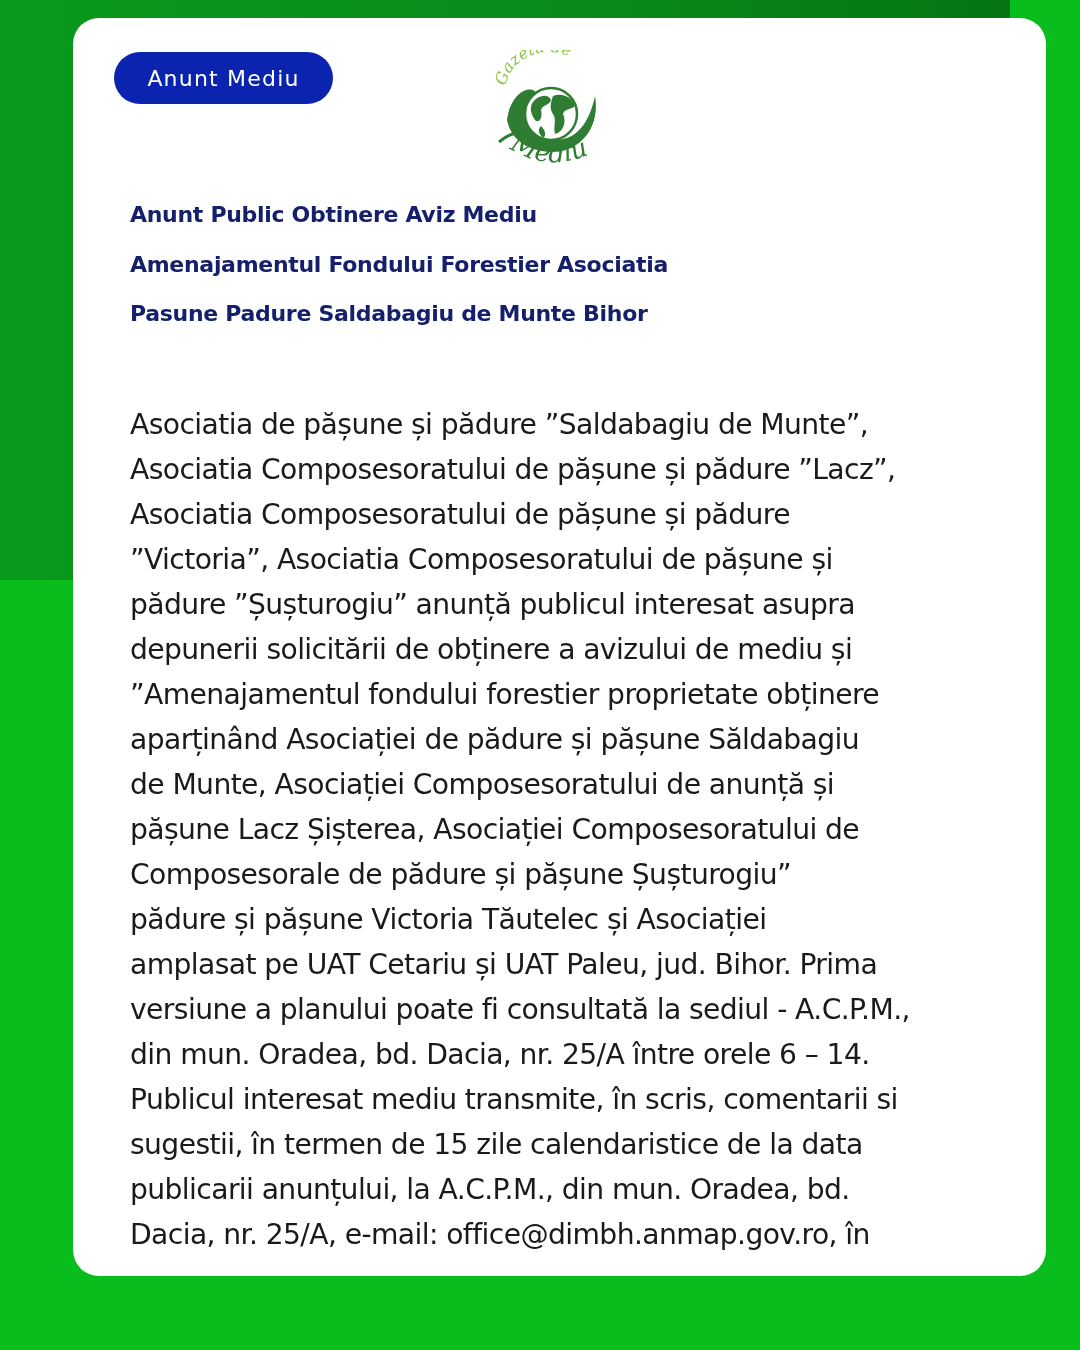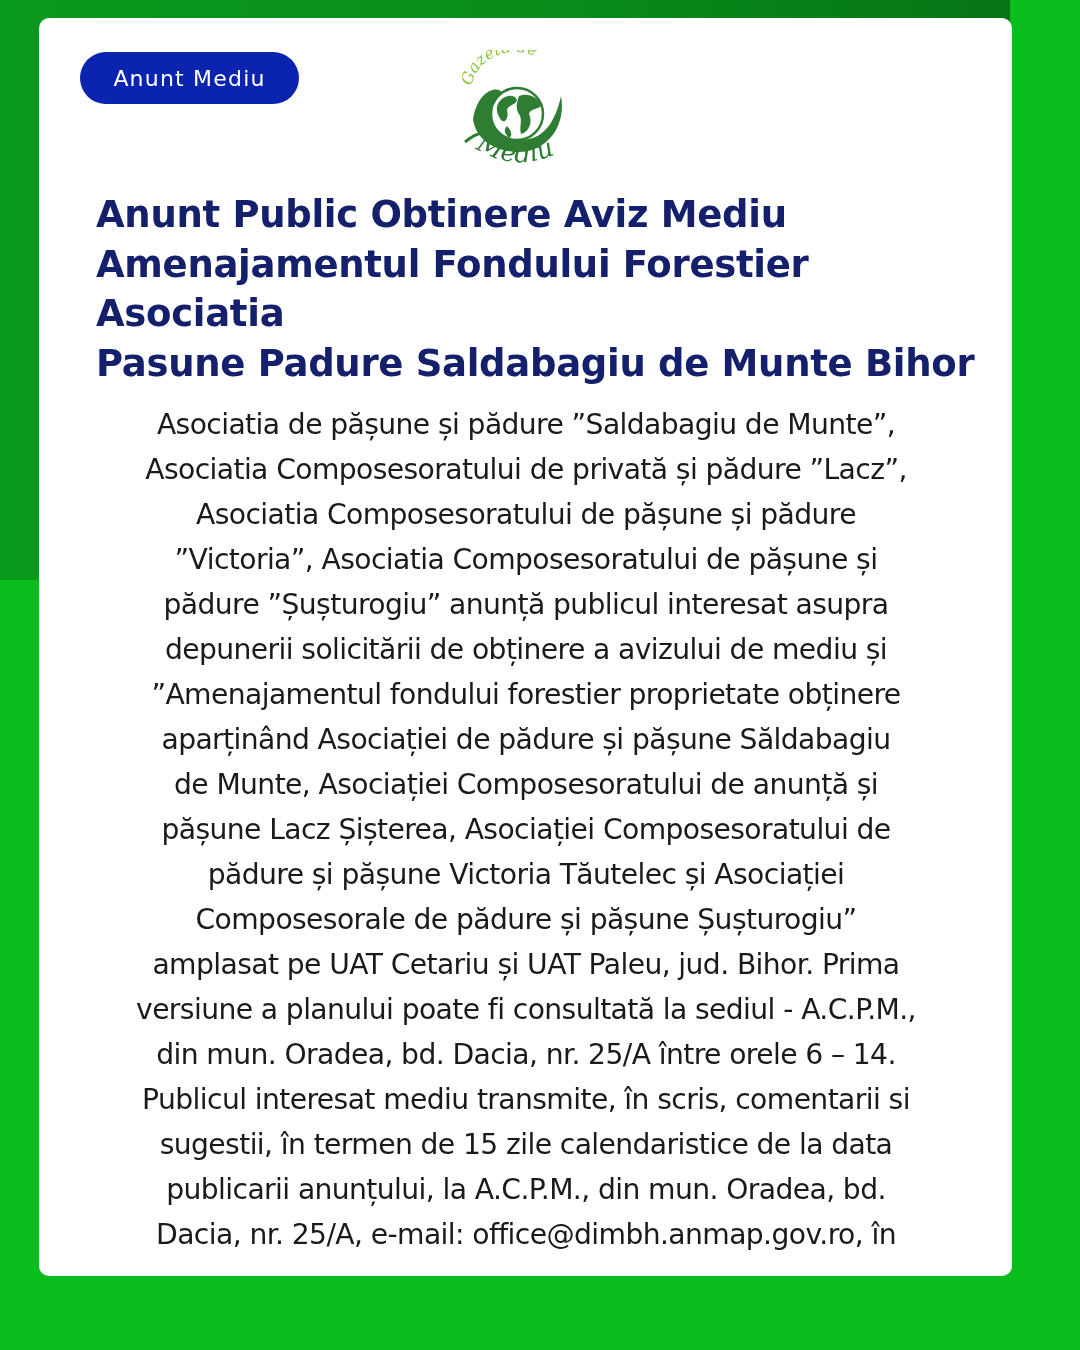--- a/index.html
+++ b/index.html
@@ -7,55 +7,54 @@
   body {
     position: relative;
     background: #08bd1c;
     font-family: "Liberation Sans", "DejaVu Sans", sans-serif;
   }
   .bg-dark-topgrad {
     position: absolute; left: 0; top: 0; width: 1010px; height: 580px;
     background: linear-gradient(90deg, #0a9a1c 0%, #088a1a 60%, #067414 100%);
   }
   .card {
-    position: absolute; left: 39px; top: 18px; width: 973px; height: 1258px;
+    position: absolute; left: 73px; top: 18px; width: 973px; height: 1258px;
     background: #ffffff;
-    border-radius: 10px;
+    border-radius: 26px;
     overflow: hidden;
   }
   .badge {
     position: absolute; left: 41px; top: 34px; width: 219px; height: 52px;
     background: #0a24b0;
     border-radius: 26px;
     color: #ffffff;
     font-family: "DejaVu Sans", sans-serif;
     font-size: 22px;
     letter-spacing: 1.2px;
     display: flex; align-items: center; justify-content: center;
   }
   .logo {
     position: absolute; left: 420px; top: 32px; width: 110px; height: 125px;
   }
   .title {
     position: absolute; left: 57px; top: 172px; width: 880px;
     color: #14206b;
     font-family: "DejaVu Sans", sans-serif;
     font-weight: bold;
-    font-size: 37px;
+    font-size: 22px;
     line-height: 49.5px;
     letter-spacing: -0.3px;
   }
   .body-text {
     position: absolute; left: 57px; top: 384px; width: 860px;
     color: #1a1a1a;
     font-family: "DejaVu Sans", sans-serif;
     font-size: 28.2px;
     line-height: 45px;
     letter-spacing: -0.6px;
-    text-align: center;
   }
   .body-text .line { display: block; white-space: nowrap; }
 </style>
 </head>
 <body>
 
 <div class="bg-dark-topgrad"></div>
 
 <div class="card">
 
@@ -87,31 +86,31 @@
   </div>
 
   <h1 class="title">
     <span style="display:block">Anunt Public Obtinere Aviz Mediu</span>
     <span style="display:block">Amenajamentul Fondului Forestier Asociatia</span>
     <span style="display:block">Pasune Padure Saldabagiu de Munte Bihor</span>
   </h1>
 
   <div class="body-text">
     <span class="line">Asociatia de pășune și pădure ”Saldabagiu de Munte”,</span>
-    <span class="line">Asociatia Composesoratului de privată și pădure ”Lacz”,</span>
+    <span class="line">Asociatia Composesoratului de pășune și pădure ”Lacz”,</span>
     <span class="line">Asociatia Composesoratului de pășune și pădure</span>
     <span class="line">”Victoria”, Asociatia Composesoratului de pășune și</span>
     <span class="line">pădure ”Șușturogiu” anunță publicul interesat asupra</span>
     <span class="line">depunerii solicitării de obținere a avizului de mediu și</span>
     <span class="line">”Amenajamentul fondului forestier proprietate obținere</span>
     <span class="line">aparținând Asociației de pădure și pășune Săldabagiu</span>
     <span class="line">de Munte, Asociației Composesoratului de anunță și</span>
     <span class="line">pășune Lacz Șișterea, Asociației Composesoratului de</span>
+    <span class="line">Composesorale de pădure și pășune Șușturogiu”</span>
     <span class="line">pădure și pășune Victoria Tăutelec și Asociației</span>
-    <span class="line">Composesorale de pădure și pășune Șușturogiu”</span>
     <span class="line">amplasat pe UAT Cetariu și UAT Paleu, jud. Bihor. Prima</span>
     <span class="line">versiune a planului poate fi consultată la sediul - A.C.P.M.,</span>
     <span class="line">din mun. Oradea, bd. Dacia, nr. 25/A între orele 6 – 14.</span>
     <span class="line">Publicul interesat mediu transmite, în scris, comentarii si</span>
     <span class="line">sugestii, în termen de 15 zile calendaristice de la data</span>
     <span class="line">publicarii anunțului, la A.C.P.M., din mun. Oradea, bd.</span>
     <span class="line">Dacia, nr. 25/A, e-mail: office@dimbh.anmap.gov.ro, în</span>
   </div>
 
 </div>

